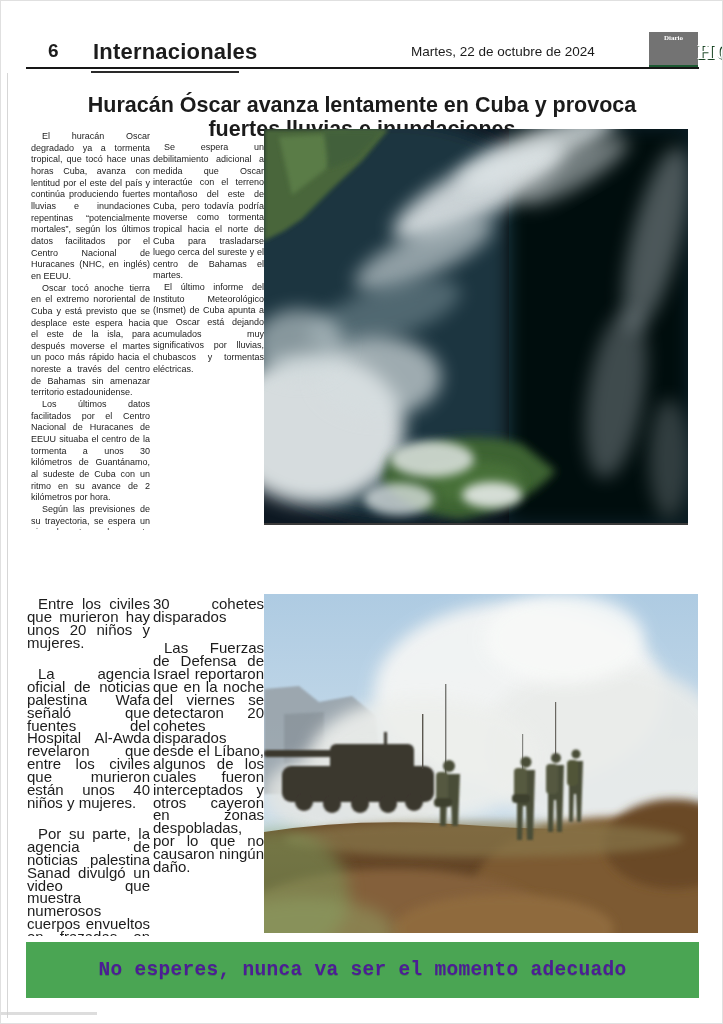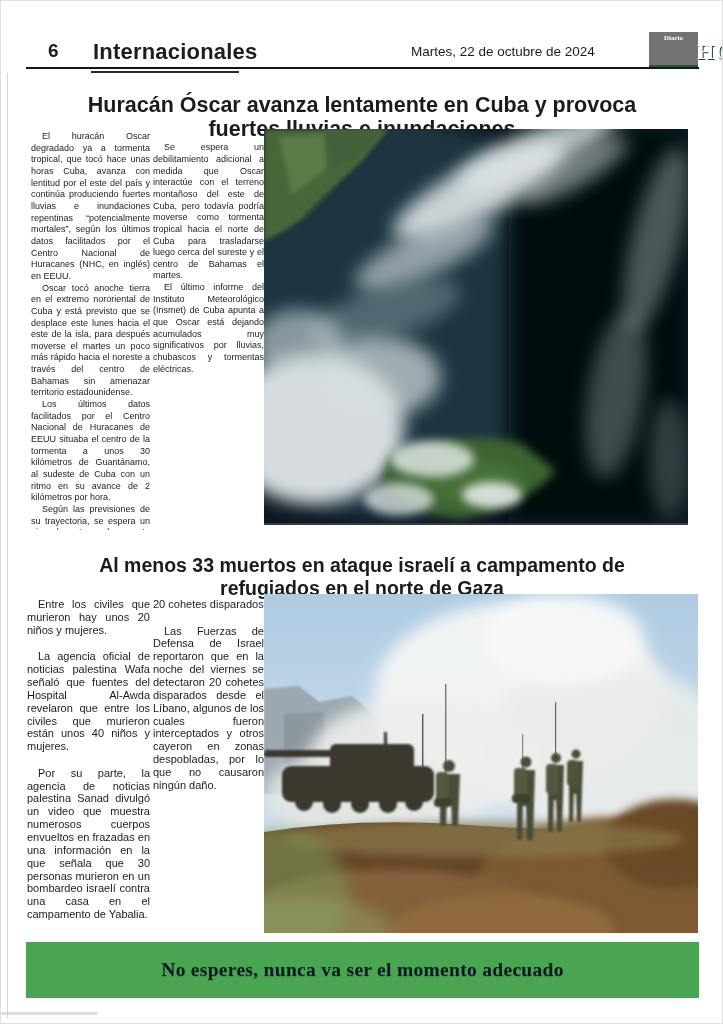--- a/index.html
+++ b/index.html
@@ -26,37 +26,37 @@
   
   .headline{position:absolute;text-align:center;font-weight:bold;color:#1b1b1b;}
   .headline.h1{left:55px;top:78px;width:612px;font-size:21.5px;line-height:24px;}
   .headline.h2{left:95px;top:540px;width:532px;font-size:19.5px;line-height:23px;}
 
   
   .col{position:absolute;text-align:justify;overflow:hidden;hyphens:auto;-webkit-hyphens:auto;}
   .a1{font-size:9px;line-height:11.65px;}
   .a1c1{left:30px;top:130px;width:119px;height:399px;}
   .a1c2{left:152px;top:130px;width:111px;height:399px;}
-  .a2{font-size:11px;line-height:12.85px;}
+  .a2{font-size:15px;line-height:12.85px;}
   .a2c1{left:26px;top:597px;width:123px;height:338px;}
   .a2c2{left:152px;top:597px;width:111px;height:338px;}
   .para{margin:0;text-indent:11px;}
   .para.gap{margin-top:1.25em;}
   .para.noindent{text-indent:0;}
 
   
   figure{margin:0;padding:0;position:absolute;overflow:hidden;}
   .fig-sat{left:263px;top:128px;width:424px;height:396px;border-bottom:2px solid #3a3a3a;box-sizing:border-box;}
   .fig-gaza{left:263px;top:593px;width:434px;height:339px;}
   figure svg{display:block;width:100%;height:100%;}
 
   
   .banner{position:absolute;left:25px;top:941px;width:673px;height:56px;background:#4aa553;
           display:flex;align-items:center;justify-content:center;}
-  .banner-text{color:#0f172a;font-family:Liberation Serif, serif;font-weight:bold;font-size:19.5px;
+  .banner-text{color:#4c1d95;font-family:Liberation Mono, monospace;font-weight:bold;font-size:19.5px;
                letter-spacing:.3px;text-shadow:0 1px 0 rgba(0,0,0,.15);}
 </style>
 </head>
 <body>
 
 <div class="page">
 
   <div class="scan-edge"></div>
   <div class="scan-smudge"></div>
 
@@ -66,21 +66,21 @@
   <div class="logo">
     <div class="logo-top">Diario</div>
     <div class="logo-main">HOY</div>
   </div>
   <div class="hdr-rule"></div>
   <div class="hdr-rule2"></div>
 
   <h1 class="headline h1">Huracán Óscar avanza lentamente en Cuba y provoca fuertes lluvias e inundaciones</h1>
   <div class="col a1 a1c1">
       <p class="para">El huracán Oscar degradado ya a tormenta tropical, que tocó hace unas horas Cuba, avanza con lentitud por el este del país y continúa produciendo fuertes lluvias e inundaciones repentinas “potencialmente mortales”, según los últimos datos facilitados por el Centro Nacional de Huracanes (NHC, en inglés) en EEUU.</p>
-      <p class="para">Oscar tocó anoche tierra en el extremo nororiental de Cuba y está previsto que se desplace este lunes hacia el este de la isla, para después moverse el martes un poco más rápido hacia el noreste a través del centro de Bahamas sin amenazar territorio estadounidense.</p>
+      <p class="para">Oscar tocó anoche tierra en el extremo nororiental de Cuba y está previsto que se desplace este espera hacia el este de la isla, para después moverse el martes un poco más rápido hacia el noreste a través del centro de Bahamas sin amenazar territorio estadounidense.</p>
       <p class="para">Los últimos datos facilitados por el Centro Nacional de Huracanes de EEUU situaba el centro de la tormenta a unos 30 kilómetros de Guantánamo, al sudeste de Cuba con un ritmo en su avance de 2 kilómetros por hora.</p>
       <p class="para">Según las previsiones de su trayectoria, se espera un giro al oeste y el noroeste este lunes, seguido de un movimiento más rápido hacia el noreste el martes y el miércoles.</p>
     </div>
   <div class="col a1 a1c2">
       <p class="para gap">Se espera un debilitamiento adicional a medida que Oscar interactúe con el terreno montañoso del este de Cuba, pero todavía podría moverse como tormenta tropical hacia el norte de Cuba para trasladarse luego cerca del sureste y el centro de Bahamas el martes.</p>
       <p class="para">El último informe del Instituto Meteorológico (Insmet) de Cuba apunta a que Oscar está dejando acumulados muy significativos por lluvias, chubascos y tormentas eléctricas.</p>
     </div>
 
   <figure class="fig-sat">
     <svg viewBox="0 0 424 394" preserveAspectRatio="none">
@@ -118,28 +118,27 @@
       <ellipse cx="228" cy="366" rx="30" ry="13" fill="#eff2f2" opacity=".85" filter="url(#b5)"></ellipse>
       <ellipse cx="135" cy="370" rx="35" ry="16" fill="#e2e8e8" opacity=".75" filter="url(#b5)"></ellipse>
 
       <ellipse cx="392" cy="110" rx="24" ry="95" fill="#97a1a6" opacity=".5" filter="url(#b9)" transform="rotate(14 392 110)"></ellipse>
       <ellipse cx="352" cy="265" rx="28" ry="85" fill="#8c969b" opacity=".45" filter="url(#b9)" transform="rotate(9 352 265)"></ellipse>
       <ellipse cx="310" cy="42" rx="62" ry="16" fill="#ccd4d7" opacity=".55" filter="url(#b9)" transform="rotate(-30 310 42)"></ellipse>
       <ellipse cx="405" cy="330" rx="20" ry="60" fill="#7e888d" opacity=".4" filter="url(#b9)"></ellipse>
     </svg>
   </figure>
 
-  <h1 class="headline h2">Al menos 33 muertos en ataque israelí a campamento de refugiados en el norte de Gaza</h1>
   <div class="col a2 a2c1">
       <p class="para">Entre los civiles que murieron hay unos 20 niños y mujeres.</p>
       <p class="para gap">La agencia oficial de noticias palestina Wafa señaló que fuentes del Hospital Al-Awda revelaron que entre los civiles que murieron están unos 40 niños y mujeres.</p>
       <p class="para gap">Por su parte, la agencia de noticias palestina Sanad divulgó un video que muestra numerosos cuerpos envueltos en frazadas en una información en la que señala que 30 personas murieron en un bombardeo israelí contra una casa en el campamento de Yabalia.</p>
     </div>
   <div class="col a2 a2c2">
-      <p class="para noindent">20 cohetes disparados</p>
+      <p class="para noindent">30 cohetes disparados</p>
       <p class="para gap">Las Fuerzas de Defensa de Israel reportaron que en la noche del viernes se detectaron 20 cohetes disparados desde el Líbano, algunos de los cuales fueron interceptados y otros cayeron en zonas despobladas, por lo que no causaron ningún daño.</p>
     </div>
 
   <figure class="fig-gaza">
     <svg viewBox="0 0 434 339" preserveAspectRatio="none">
       <defs>
         <linearGradient id="sky" x1="0" y1="0" x2="0" y2="1">
           <stop offset="0" stop-color="#aecbe2"></stop>
             <stop offset="1" stop-color="#dce8f0"></stop>
         </linearGradient>

